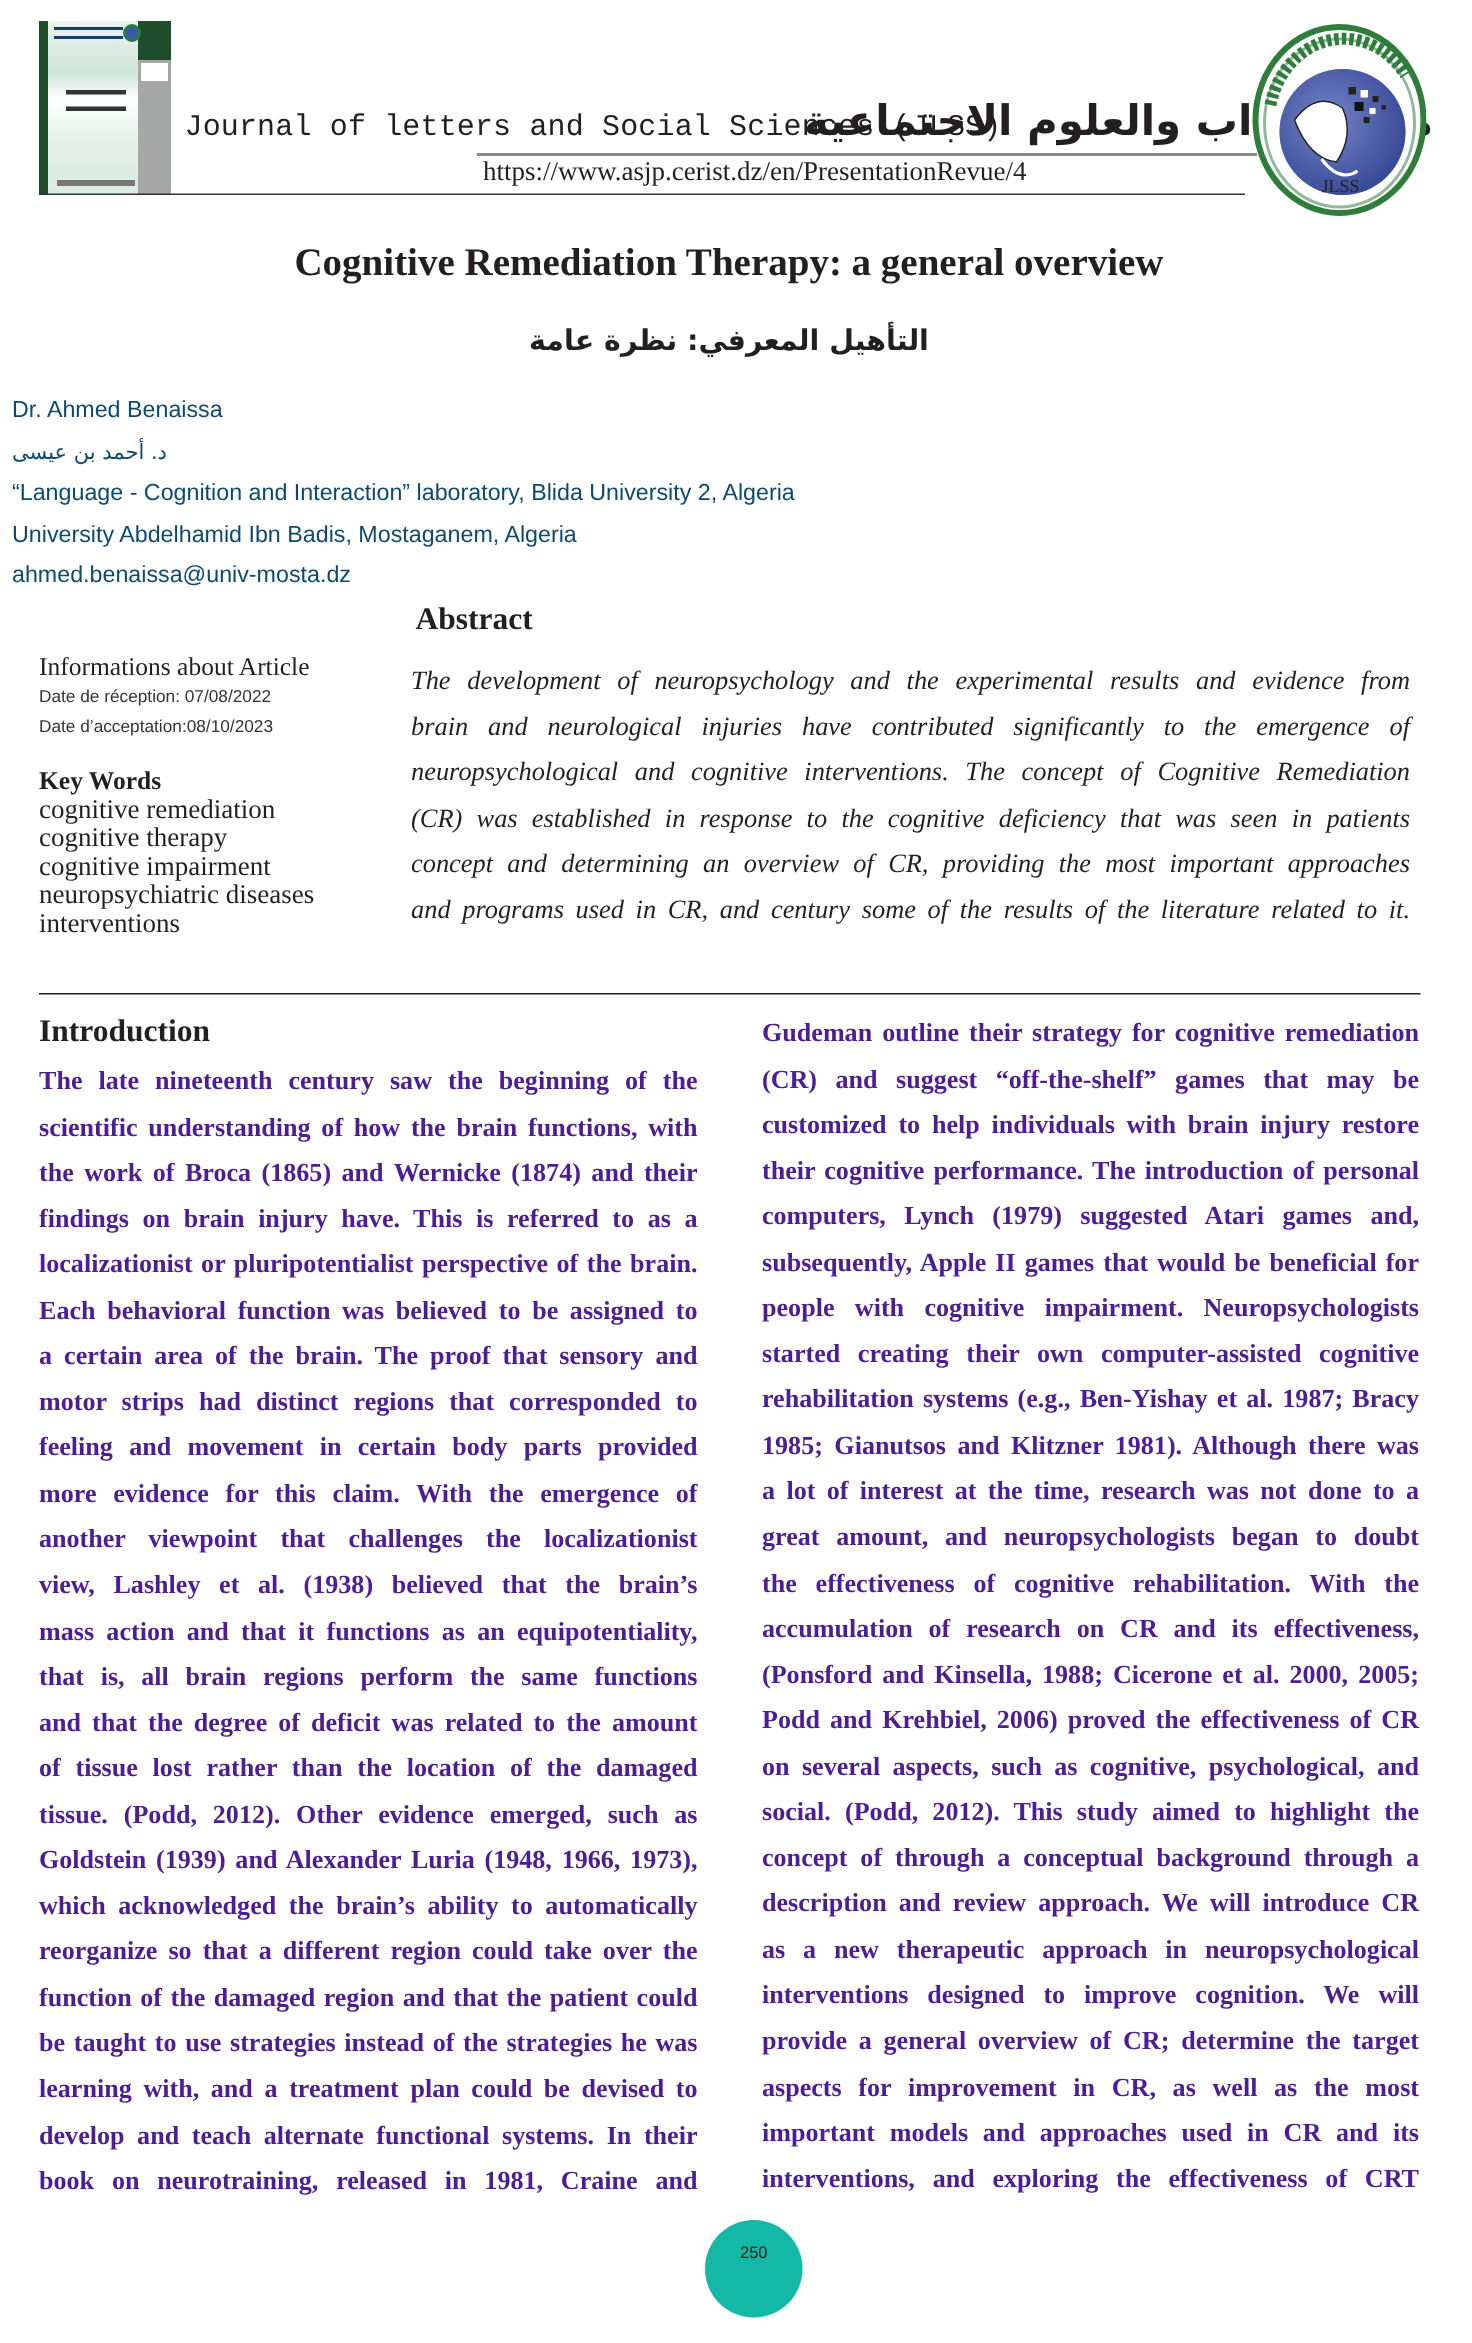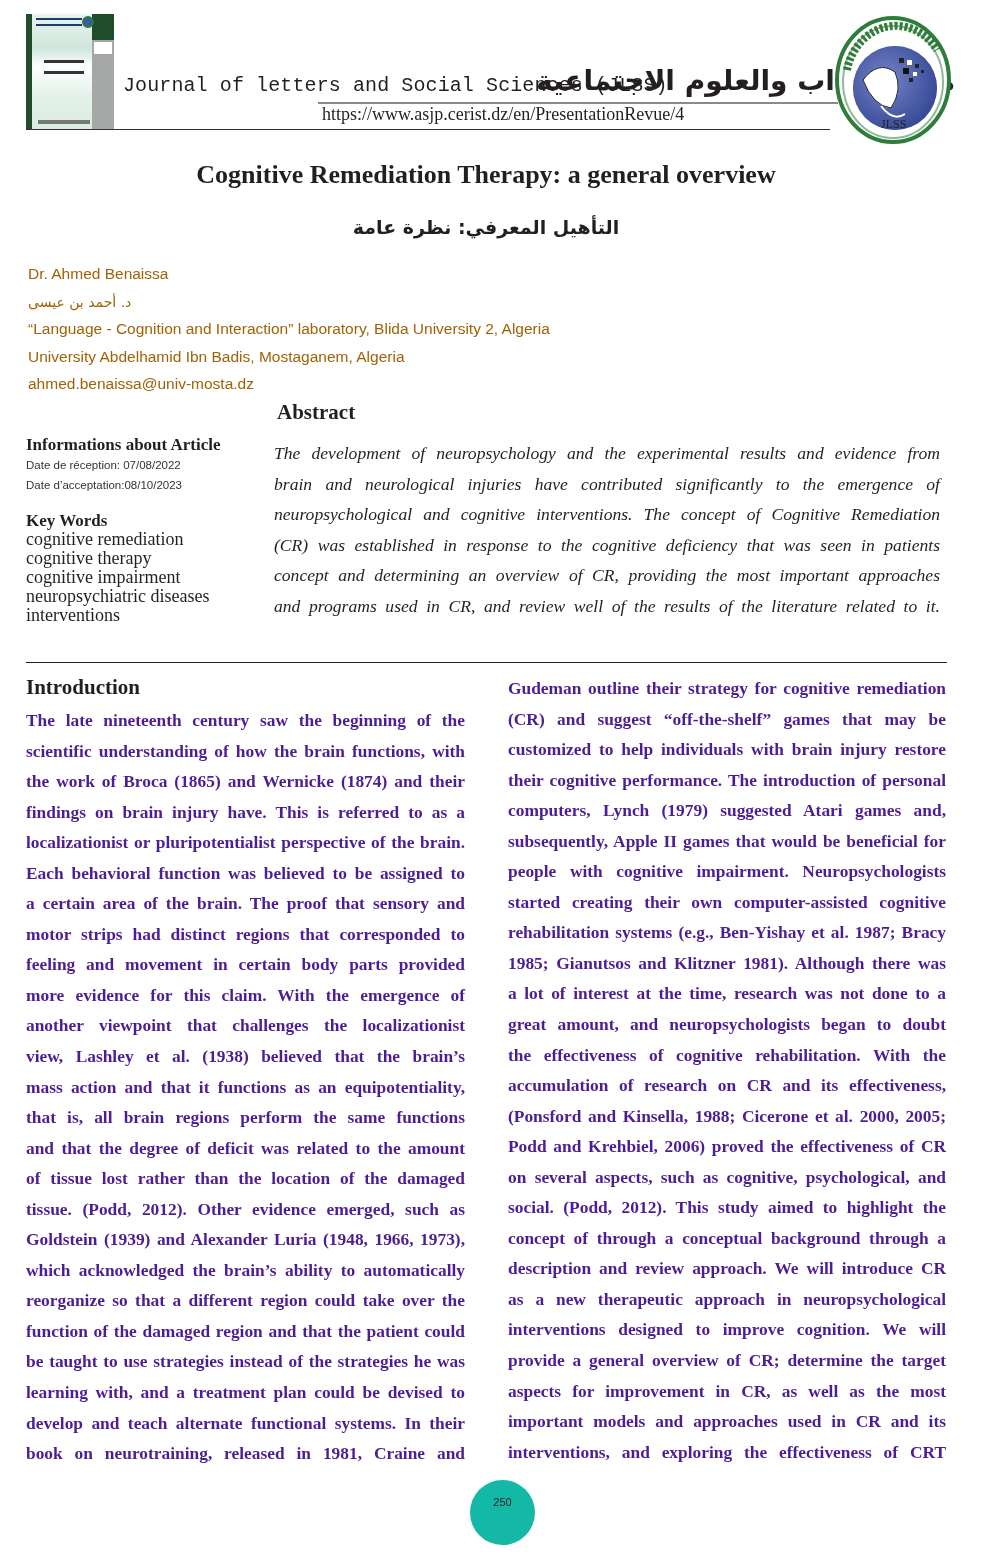--- a/index.html
+++ b/index.html
@@ -40,28 +40,28 @@
   .article-title {
     position: absolute; left: 0; top: 160px; width: 972px; text-align: center;
     font-size: 26px; font-weight: bold; font-family: "Liberation Serif", serif;
   }
   .article-title-ar {
     position: absolute; left: 0; top: 216px; width: 972px; text-align: center;
     font-size: 19px; font-weight: bold; font-family: "DejaVu Sans", sans-serif; direction: rtl;
   }
 
   
-  .author-block { position: absolute; left: 28px; top: 263px; font-family: "Liberation Sans", sans-serif; font-size: 15.5px; color: #a16207; }
+  .author-block { position: absolute; left: 8px; top: 263px; font-family: "Liberation Sans", sans-serif; font-size: 15.5px; color: #0c4a6e; }
   .author-block div { height: 27.6px; line-height: 22px; white-space: nowrap; }
   .author-ar { direction: ltr; font-family: "DejaVu Sans", sans-serif; font-size: 14px; text-align: left; }
   .author-ar span { direction: rtl; unicode-bidi: embed; }
 
   
   .info { position: absolute; left: 26px; top: 435px; width: 240px; }
-  .info-heading { font-size: 17px; font-weight: bold; font-family: "Liberation Serif", serif; }
+  .info-heading { font-size: 17px; font-weight: normal; font-family: "Liberation Serif", serif; }
   .info-date { font-family: "Liberation Sans", sans-serif; font-size: 11.5px; color: #333; line-height: 20px; }
   .kw-heading { margin-top: 16px; font-size: 17px; font-weight: bold; line-height: 19px; }
   .kw-item { font-size: 18px; line-height: 19px; }
 
   
   .abstract-heading { position: absolute; left: 277px; top: 400px; font-size: 21px; font-weight: bold; }
   .abstract-body {
     position: absolute; left: 274px; top: 438px; width: 666px; font-style: italic;
     font-size: 17.6px; line-height: 30.6px; text-align: justify; text-align-last: justify; color: #231f20;
   }
@@ -151,21 +151,21 @@
   <div class="kw-item">interventions</div>
 </div>
 
 <div class="abstract-heading">Abstract</div>
 <div class="abstract-body">
   <span>The development of neuropsychology and the experimental results and evidence from</span>
   <span>brain and neurological injuries have contributed significantly to the emergence of</span>
   <span>neuropsychological and cognitive interventions. The concept of Cognitive Remediation</span>
   <span>(CR) was established in response to the cognitive deficiency that was seen in patients</span>
   <span>concept and determining an overview of CR, providing the most important approaches</span>
-  <span>and programs used in CR, and review well of the results of the literature related to it.</span>
+  <span>and programs used in CR, and century some of the results of the literature related to it.</span>
 </div>
 
 <div class="section-rule"></div>
 
 <div class="intro-heading">Introduction</div>
 
 <div class="col col-left">
   <span>The late nineteenth century saw the beginning of the</span>
   <span>scientific understanding of how the brain functions, with</span>
   <span>the work of Broca (1865) and Wernicke (1874) and their</span>

